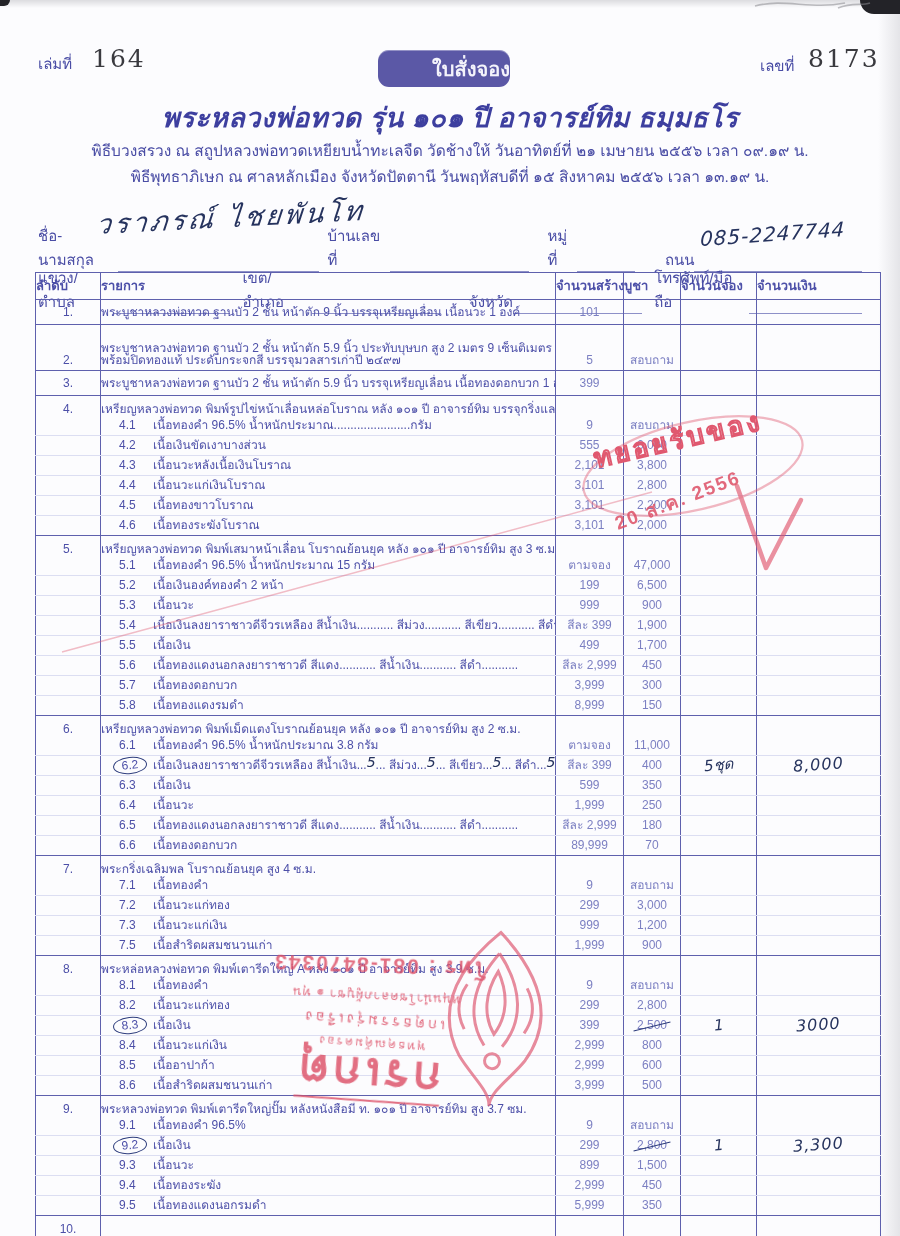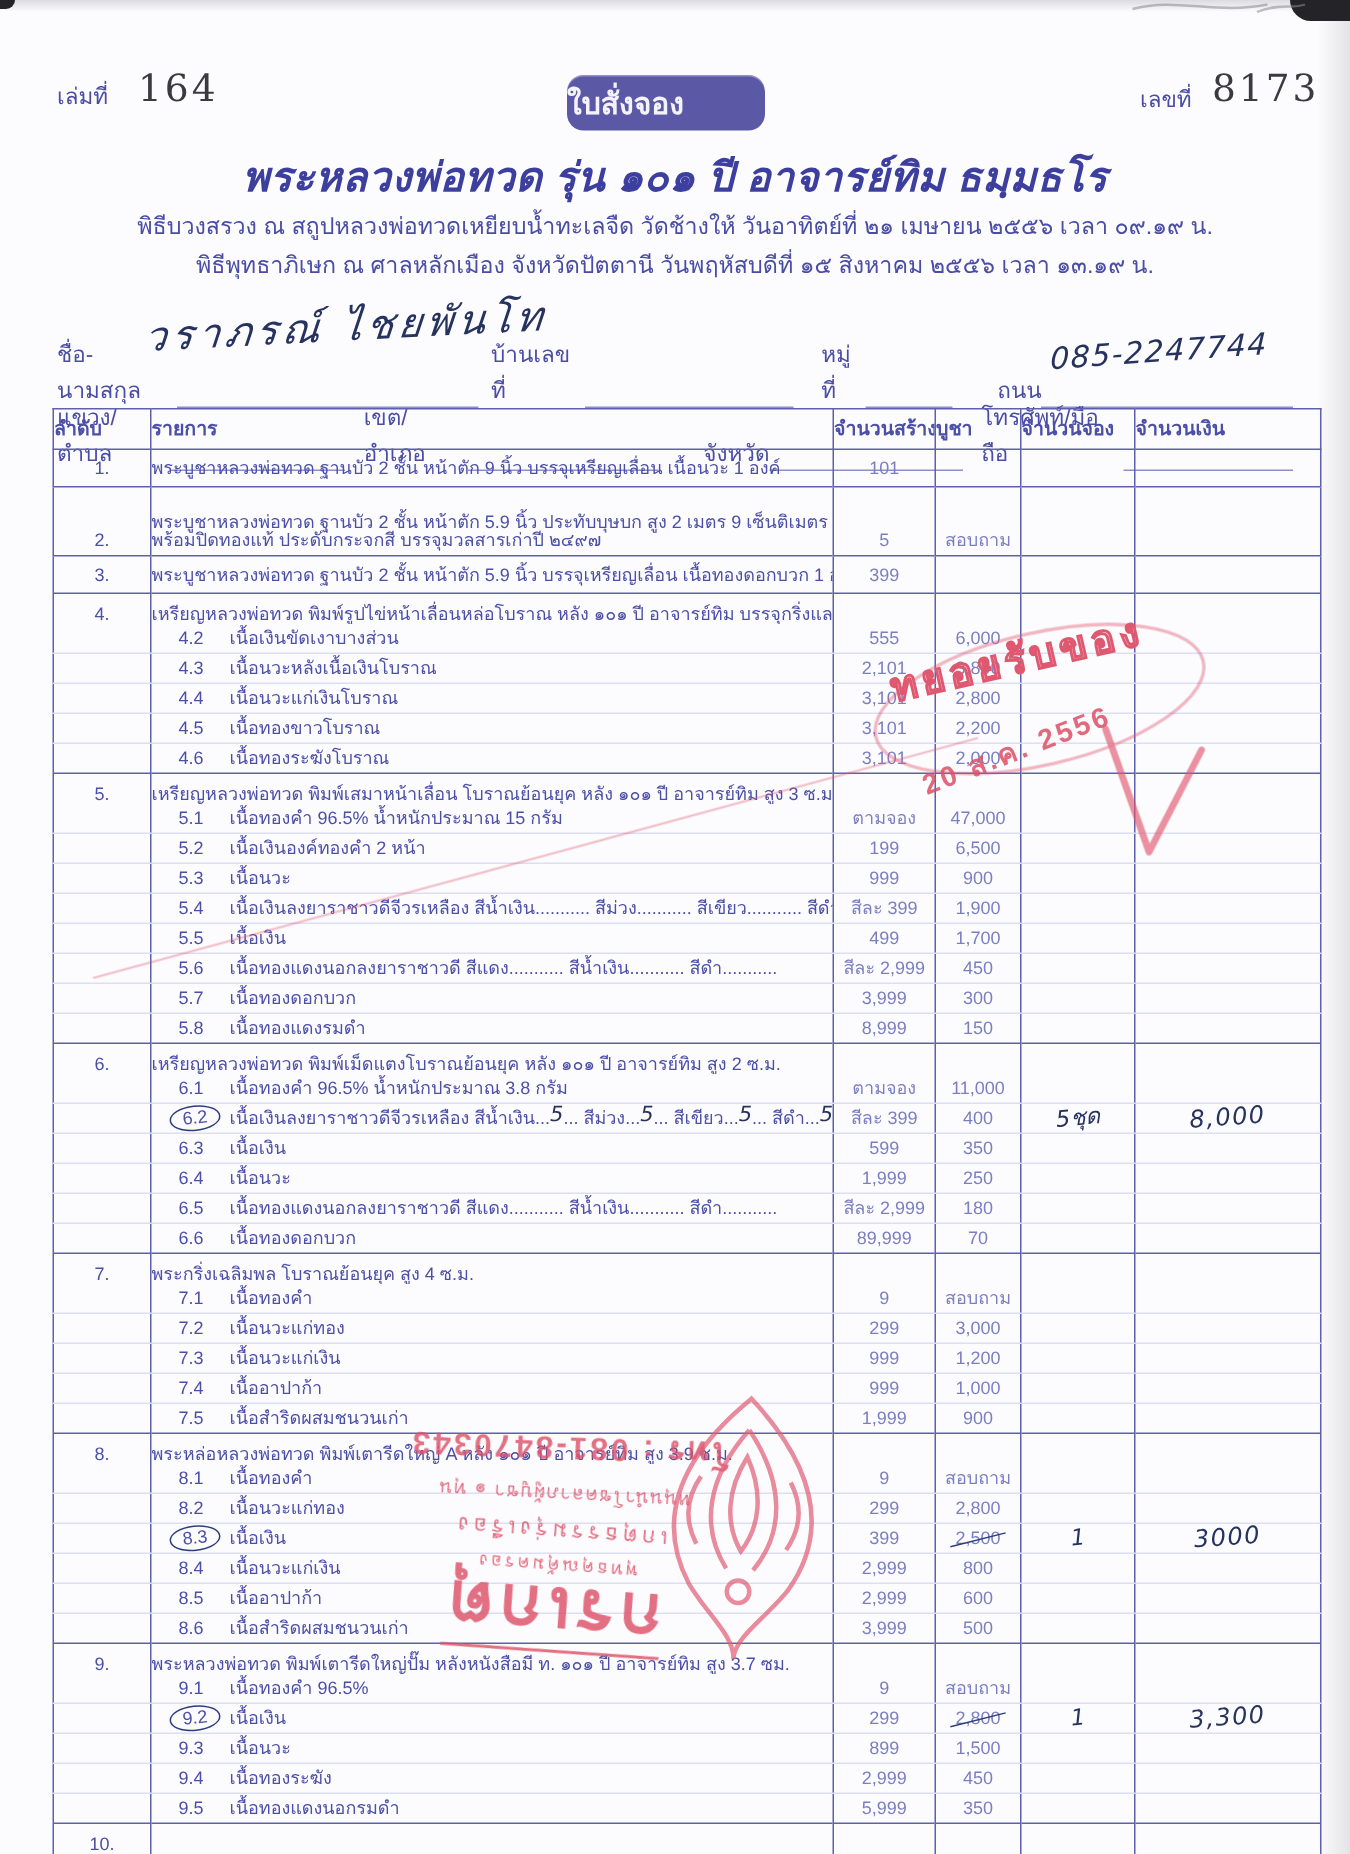--- a/index.html
+++ b/index.html
@@ -10,21 +10,21 @@
   .edge-right{position:absolute;top:0;right:0;width:22px;height:100%;
          background:linear-gradient(to right,rgba(0,0,0,0),rgba(120,120,130,.18));}
   .corner{position:absolute;background:#232328;}
   .corner.tr{top:0;right:0;width:40px;height:14px;border-bottom-left-radius:14px;}
   .corner.tl{top:0;left:0;width:10px;height:6px;border-bottom-right-radius:6px;}
 
   
   .lbl{position:absolute;font-size:15px;color:#4a4da5;text-align:right;}
   .printnum{position:absolute;font-family:"DejaVu Serif",serif;font-size:25px;color:#3a3a3f;letter-spacing:2px;}
   .badge{position:absolute;left:378px;top:50px;width:132px;height:37px;background:#5b58a6;
-         border-radius:11px;display:flex;align-items:center;justify-content:flex-start;
+         border-radius:11px;display:flex;align-items:center;justify-content:flex-end;
          box-shadow:inset 0 1px 0 rgba(255,255,255,.35);}
   .badge span{color:#f4f3fb;font-size:20px;font-weight:bold;}
   .doc-title{position:absolute;left:0;top:96px;width:100%;text-align:center;font-size:27px;
          font-weight:bold;font-style:italic;color:#3d3f9f;letter-spacing:.5px;}
   .cer{position:absolute;left:0;width:100%;text-align:center;font-size:15.5px;color:#4a4da5;}
 
   
   .fline{position:absolute;display:flex;align-items:flex-end;font-size:15px;}
   .fline .blank{border-bottom:1.2px solid #8d90c8;height:18px;display:inline-block;}
 
@@ -176,20 +176,28 @@
           <td class="rk">
             <span class="ttl">เหรียญหลวงพ่อทวด พิมพ์รูปไข่หน้าเลื่อนหล่อโบราณ หลัง ๑๐๑ ปี อาจารย์ทิม บรรจุกริ่งและมวลสารเก่าปี ๒๔๙๗ สูง 4.2 ซ.ม.</span>
           </td>
           <td class="c"></td>
           <td class="c"></td>
           <td class="c"></td>
           <td class="c"></td>
         </tr>
         <tr class="sub">
           <td></td>
+          <td class="rk"><span class="num">4.1</span><span>เนื้อทองคำ 96.5% น้ำหนักประมาณ.......................กรัม</span></td>
+          <td class="c">9</td>
+          <td class="c"><span>สอบถาม</span></td>
+          <td class="c"></td>
+          <td class="c"></td>
+        </tr>
+        <tr class="sub">
+          <td></td>
           <td class="rk"><span class="num">4.2</span><span>เนื้อเงินขัดเงาบางส่วน</span></td>
           <td class="c">555</td>
           <td class="c"><span>6,000</span></td>
           <td class="c"></td>
           <td class="c"></td>
         </tr>
         <tr class="sub">
           <td></td>
           <td class="rk"><span class="num">4.3</span><span>เนื้อนวะหลังเนื้อเงินโบราณ</span></td>
           <td class="c">2,101</td>
@@ -377,28 +385,20 @@
           <td class="c">299</td>
           <td class="c"><span>3,000</span></td>
           <td class="c"></td>
           <td class="c"></td>
         </tr>
         <tr class="sub">
           <td></td>
           <td class="rk"><span class="num">7.3</span><span>เนื้อนวะแก่เงิน</span></td>
           <td class="c">999</td>
           <td class="c"><span>1,200</span></td>
-          <td class="c"></td>
-          <td class="c"></td>
-        </tr>
-        <tr class="sub">
-          <td></td>
-          <td class="rk"><span class="num">7.4</span><span>เนื้ออาปาก้า</span></td>
-          <td class="c">999</td>
-          <td class="c"><span>1,000</span></td>
           <td class="c"></td>
           <td class="c"></td>
         </tr>
         <tr class="sub last">
           <td></td>
           <td class="rk"><span class="num">7.5</span><span>เนื้อสำริดผสมชนวนเก่า</span></td>
           <td class="c">1,999</td>
           <td class="c"><span>900</span></td>
           <td class="c"></td>
           <td class="c"></td>

